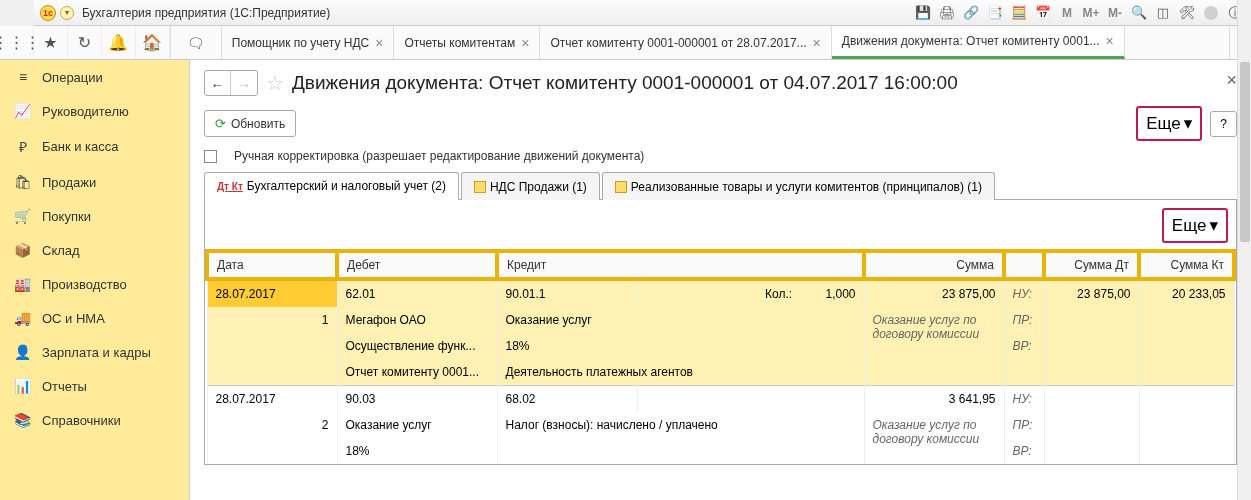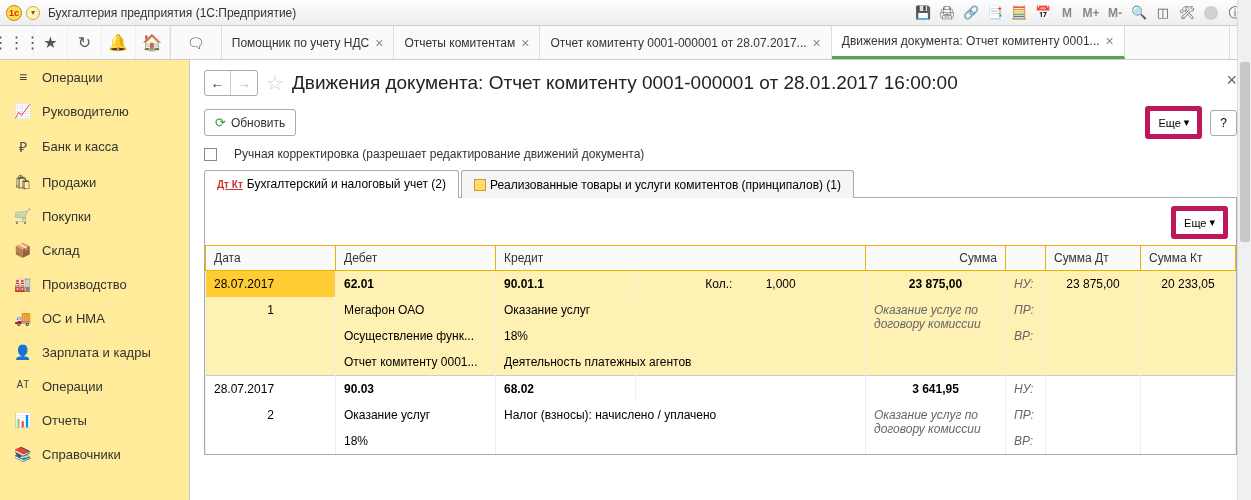--- a/index.html
+++ b/index.html
@@ -1,19 +1,19 @@
 <!DOCTYPE html>
 <html><head>
 <meta charset="utf-8">
 <style>
   * { box-sizing: border-box; margin: 0; padding: 0; }
   body { font-family: Arial, sans-serif; font-size: 12px; background: #f0f0f0; width: 1251px; height: 500px; overflow: hidden; }
   
   
-  .titlebar { display: flex; align-items: center; height: 26px; background: linear-gradient(#fdfdfd, #eeeeee); border-bottom: 1px solid #ccc; padding: 0 6px; gap: 4px; }
+  .titlebar { display: flex; align-items: center; height: 26px; background: linear-gradient(#fdfdfd, #eeeeee); border-bottom: 1px solid #ccc; padding: 0 6px; gap: 4px; margin-left: 34px; }
   .titlebar .logo { width: 16px; height: 16px; background: #ffdd55; border-radius: 50%; border:1px solid #cc8800; font-size:9px; font-weight:bold; color:#cc3300; display:flex; align-items:center; justify-content:center; }
   .titlebar .dd { width:14px; height:14px; background:#fff3c0; border:1px solid #ccaa33; border-radius:50%; display:flex; align-items:center; justify-content:center; font-size:8px; color:#776600; }
   .titlebar .title { font-size: 12px; color: #333; padding-left: 4px; }
   .titlebar .spacer { flex: 1; }
   .titlebar .ticon { width: 20px; height: 20px; display: flex; align-items: center; justify-content: center; color: #555; font-size: 13px; cursor:default; }
   .ticon.m { font-weight:bold; color:#888; font-size:12px; }
   .avatar-sm { width:14px; height:14px; border-radius:50%; background:#d0d0d0; display:inline-block; }
 
   
   .tabsbar { display:flex; height:34px; background:#fafafa; border-bottom:1px solid #ccc; align-items:stretch; }
@@ -40,46 +40,46 @@
   .navbtn { width:26px; height:24px; display:flex; align-items:center; justify-content:center; font-size:14px; color:#333; border-right:1px solid #ccc; }
   .navbtn:last-child { border-right:none; color:#bbb; }
   .star { font-size:20px; color:#ccc; }
   .doc-title { font-size:19px; color:#222; font-weight:normal; }
   .doc-close { position:absolute; top:10px; right:14px; font-size:18px; color:#666; }
   
   .toolbar { display:flex; align-items:center; gap:8px; margin-bottom:8px; }
   .btn-yellow { background:#ffe066; border:1px solid #d4aa00; padding:5px 12px; border-radius:3px; font-size:12px; color:#222; font-weight:bold; }
   .btn-plain { background:#fff; border:1px solid #aaa; padding:5px 10px; border-radius:3px; font-size:12px; color:#333; display:flex; align-items:center; gap:5px; }
   .toolbar .spacer { flex:1; }
-  .btn-more { background:#fff; border:5px solid #be185d; padding:5px 8px; border-radius:3px; font-size:11px; display:flex; align-items:center; gap:3px;}
+  .btn-more { background:#fff; border:2px solid #be185d; padding:5px 8px; border-radius:3px; font-size:17px; display:flex; align-items:center; gap:3px;}
   .btn-help { background:#fff; border:1px solid #aaa; padding:5px 9px; border-radius:3px; font-size:12px; }
   .refresh-icn { color:#3a9b3a; font-size:13px; }
   
   .corrline { display:flex; align-items:center; gap:17px; margin-bottom:8px; color:#333; font-size:12px; }
   .chk { width:13px; height:13px; border:1px solid #888; background:#fff; }
   
   
   .sectabs { display:flex; border-bottom:1px solid #aaa; }
   .sectab { padding:6px 12px; border:1px solid #aaa; border-bottom:none; margin-right:2px; font-size:12px; border-radius:3px 3px 0 0; background:#f5f5f5; display:flex; align-items:center; gap:4px; position:relative; bottom:-1px; }
   .sectab.active { background:#fff; border-bottom:1px solid #fff; }
   .sectab .sicn2 { width:12px; height:12px; background:#ffdd66; border:1px solid #cc9933; display:inline-block; }
   .sectab .sicnak { font-size:10px; color:#cc3333; font-weight:bold; }
   
   .gridwrap { border:1px solid #aaa; border-top:none; padding:8px 0 0 0; }
   .grid-toolbar { display:flex; justify-content:flex-end; padding:0 8px 6px 0;}
   
   
   table.acc { width:100%; border-collapse:collapse; font-size:12px; }
-  table.acc th { background:#fafafa; border:1px solid #eab308; padding:5px 8px; text-align:left; font-weight:normal; color:#333; }
+  table.acc th { background:#fafafa; border:4px solid #eab308; padding:5px 8px; text-align:left; font-weight:normal; color:#333; }
   table.acc td { border-left:1px solid #eee; border-right:1px solid #eee; padding:6px 8px; vertical-align:top; }
   tr.r-yellow td { background:#fff0b3; }
   tr.r-selected td:first-child { background:#ffcc33; }
-  td.num { text-align:center; }
+  td.num { text-align:right; }
   td.italic { font-style:italic; color:#666; }
-  .bold { font-weight:bold; }
+  .bold { font-weight:normal; }
   tr.rowtop td { border-top:1px solid #ccc; }
   
   .scrollbar-v { position:absolute; right:0; top:0; bottom:0; width:14px; background:#f0f0f0; border-left:1px solid #ddd; }
   .scrollbar-v .thumb { background:#c8c8c8; width:10px; margin:2px; border-radius:2px; height:180px; position:relative; top:60px;}
 </style>
 </head>
 <body>
 
 <div class="titlebar">
   <div class="logo">1c</div>
@@ -170,42 +170,38 @@
         </div>
         <div class="sitem">
           <span class="sicn">🚚</span>
           <span>ОС и НМА</span>
         </div>
         <div class="sitem">
           <span class="sicn">👤</span>
           <span>Зарплата и кадры</span>
         </div>
         <div class="sitem">
-          <span class="sicn">ᴬᵀ</span>
-          <span>Операции</span>
-        </div>
-        <div class="sitem">
           <span class="sicn">📊</span>
           <span>Отчеты</span>
         </div>
         <div class="sitem">
           <span class="sicn">📚</span>
           <span>Справочники</span>
         </div>
       </div>
   </div>
 
   <div class="content">
     <div class="doc-head">
       <div class="navbtns">
         <div class="navbtn">←</div>
         <div class="navbtn">→</div>
       </div>
       <div class="star">☆</div>
-      <div class="doc-title">Движения документа: Отчет комитенту 0001-000001 от 28.01.2017 16:00:00</div>
+      <div class="doc-title">Движения документа: Отчет комитенту 0001-000001 от 04.07.2017 16:00:00</div>
       <div class="doc-close">×</div>
     </div>
 
     <div class="toolbar">
       <button class="btn-plain">
         <span class="refresh-icn">⟳</span>
         <span>Обновить</span>
       </button>
       <div class="spacer"></div>
       <button class="btn-more">
@@ -221,41 +217,45 @@
     </div>
 
     <div class="sectabs" id="sectabs">
         <div class="sectab active">
           <span class="sicnak" style="line-height: 7px; text-decoration: underline;">Дт
 Кт</span>
           <span>Бухгалтерский и налоговый учет (2)</span>
         </div>
         <div class="sectab">
           <span class="sicn2"></span>
+          <span>НДС Продажи (1)</span>
+        </div>
+        <div class="sectab">
+          <span class="sicn2"></span>
           <span>Реализованные товары и услуги комитентов (принципалов) (1)</span>
         </div>
       </div>
 
     <div class="gridwrap">
       <div class="grid-toolbar">
         <button class="btn-more">
             <span>Еще</span>
             <span>▾</span>
           </button>
       </div>
       <table class="acc">
         <thead>
           <tr>
             <th style="width:130px">Дата</th>
             <th style="width:160px">Дебет</th>
             <th colspan="2">Кредит</th>
             <th style="width:140px; text-align:right">Сумма</th>
             <th style="width:40px"></th>
-            <th style="width:95px; ">Сумма Дт</th>
-            <th style="width:95px; ">Сумма Кт</th>
+            <th style="width:95px; text-align:right">Сумма Дт</th>
+            <th style="width:95px; text-align:right">Сумма Кт</th>
           </tr>
         </thead>
         <tbody id="acc-body">
             <tr class="rowtop r-yellow r-selected">
               <td>28.07.2017</td>
     <td class="bold">62.01</td>
     <td class="bold" style="width:140px">90.01.1</td>
     <td class="num"><span class="italic">Кол.:</span>&nbsp;&nbsp;&nbsp;&nbsp;&nbsp;&nbsp;&nbsp;&nbsp;&nbsp;&nbsp;1,000</td>
     <td class="num bold">23 875,00</td>
     <td class="italic">НУ:</td>

